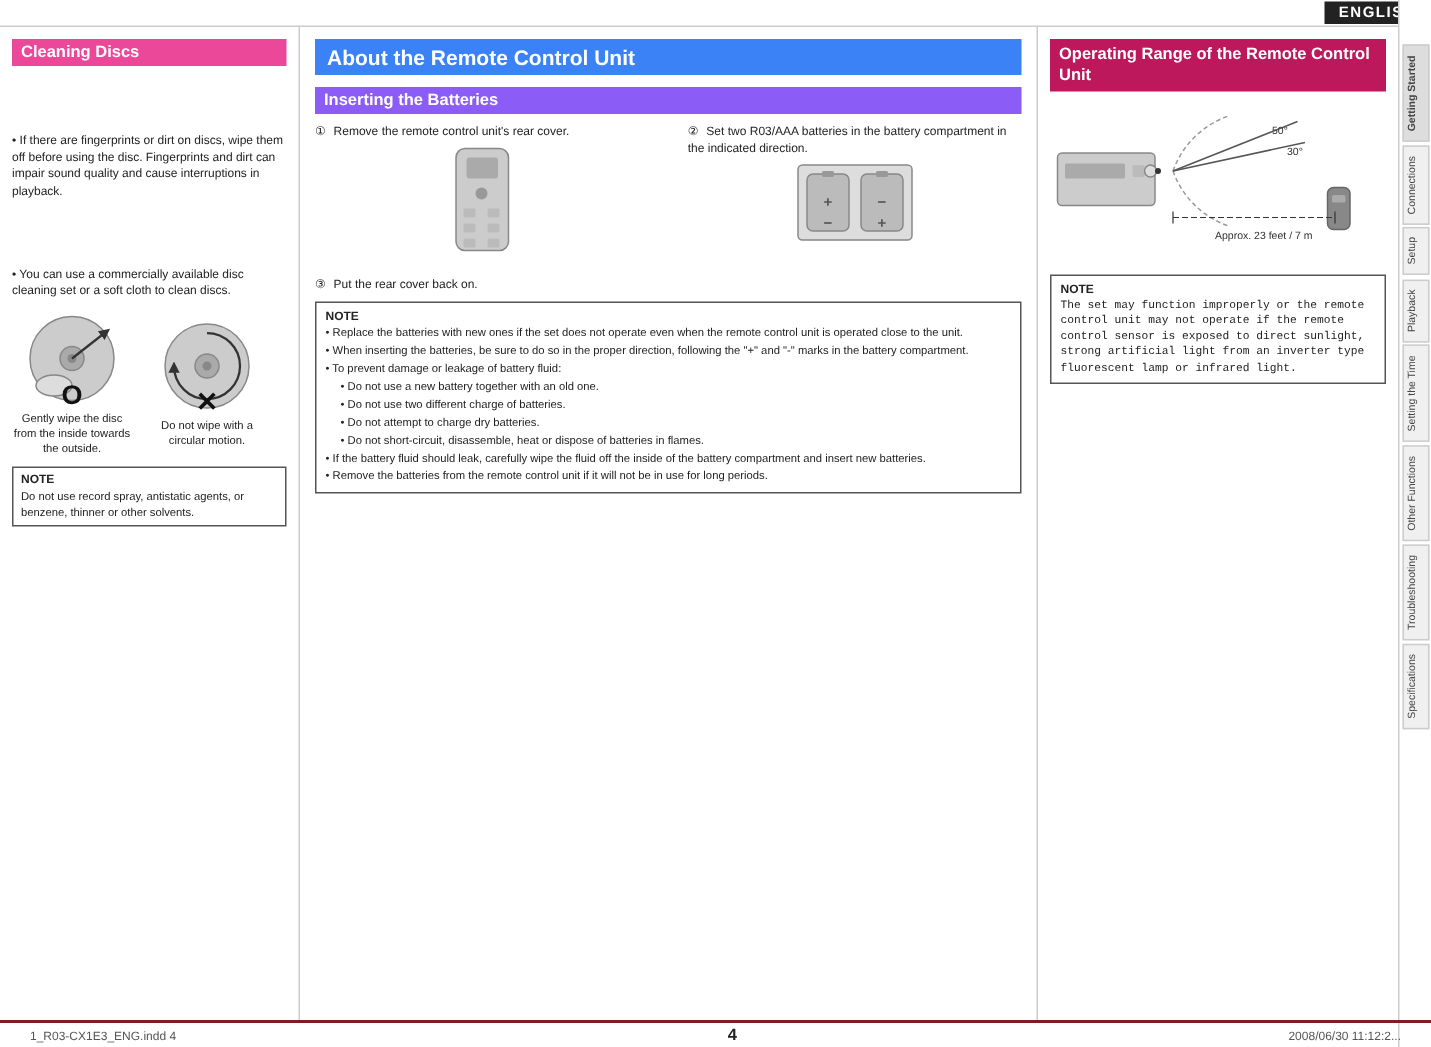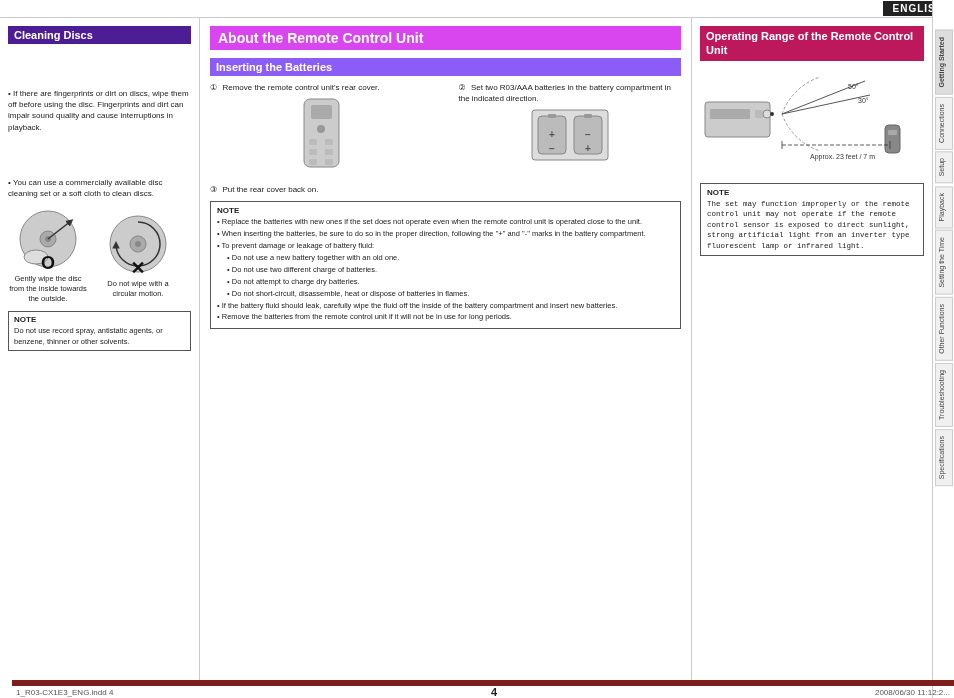--- a/index.html
+++ b/index.html
@@ -79,21 +79,21 @@
     }
 
     
     .panel-left {
       width: 200px;
       padding: 8px 8px;
       border-right: 1px solid #ccc;
       flex-shrink: 0;
     }
     .panel-left .section-title {
-      background: #4c1d95;
+      background: #ec4899;
       color: #fff;
       font-size: 11px;
       font-weight: bold;
       padding: 3px 6px;
       margin-bottom: 6px;
     }
     .panel-left .body-text {
       font-size: 8px;
       line-height: 1.4;
       margin-bottom: 4px;
@@ -128,21 +128,21 @@
       line-height: 1.4;
     }
 
     
     .panel-middle {
       flex: 1;
       padding: 8px 10px;
       border-right: 1px solid #ccc;
     }
     .panel-middle .main-section-title {
-      background: #d946ef;
+      background: #3b82f6;
       color: #fff;
       font-size: 14px;
       font-weight: bold;
       padding: 4px 8px;
       margin-bottom: 8px;
     }
     .panel-middle .sub-section-title {
       background: #8b5cf6;
       color: #fff;
       font-size: 11px;
@@ -217,27 +217,27 @@
     }
     .note-box-right {
       border: 1px solid #555;
       padding: 4px 6px;
       margin-top: 6px;
     }
 
     
     .bottom-bar {
       position: absolute;
-      bottom: 0; left: 12px; right: 0;
+      bottom: 0; left: 0; right: 0;
       height: 18px;
-      border-top: 6px solid #7f1d1d;
+      border-top: 2px solid #7f1d1d;
       display: flex;
       align-items: center;
       justify-content: space-between;
-      padding: 0 4px;
+      padding: 0 20px;
       font-size: 8px;
       color: #555;
     }
     .page-number {
       font-size: 11px;
       font-weight: bold;
       color: #222;
     }
 
     

